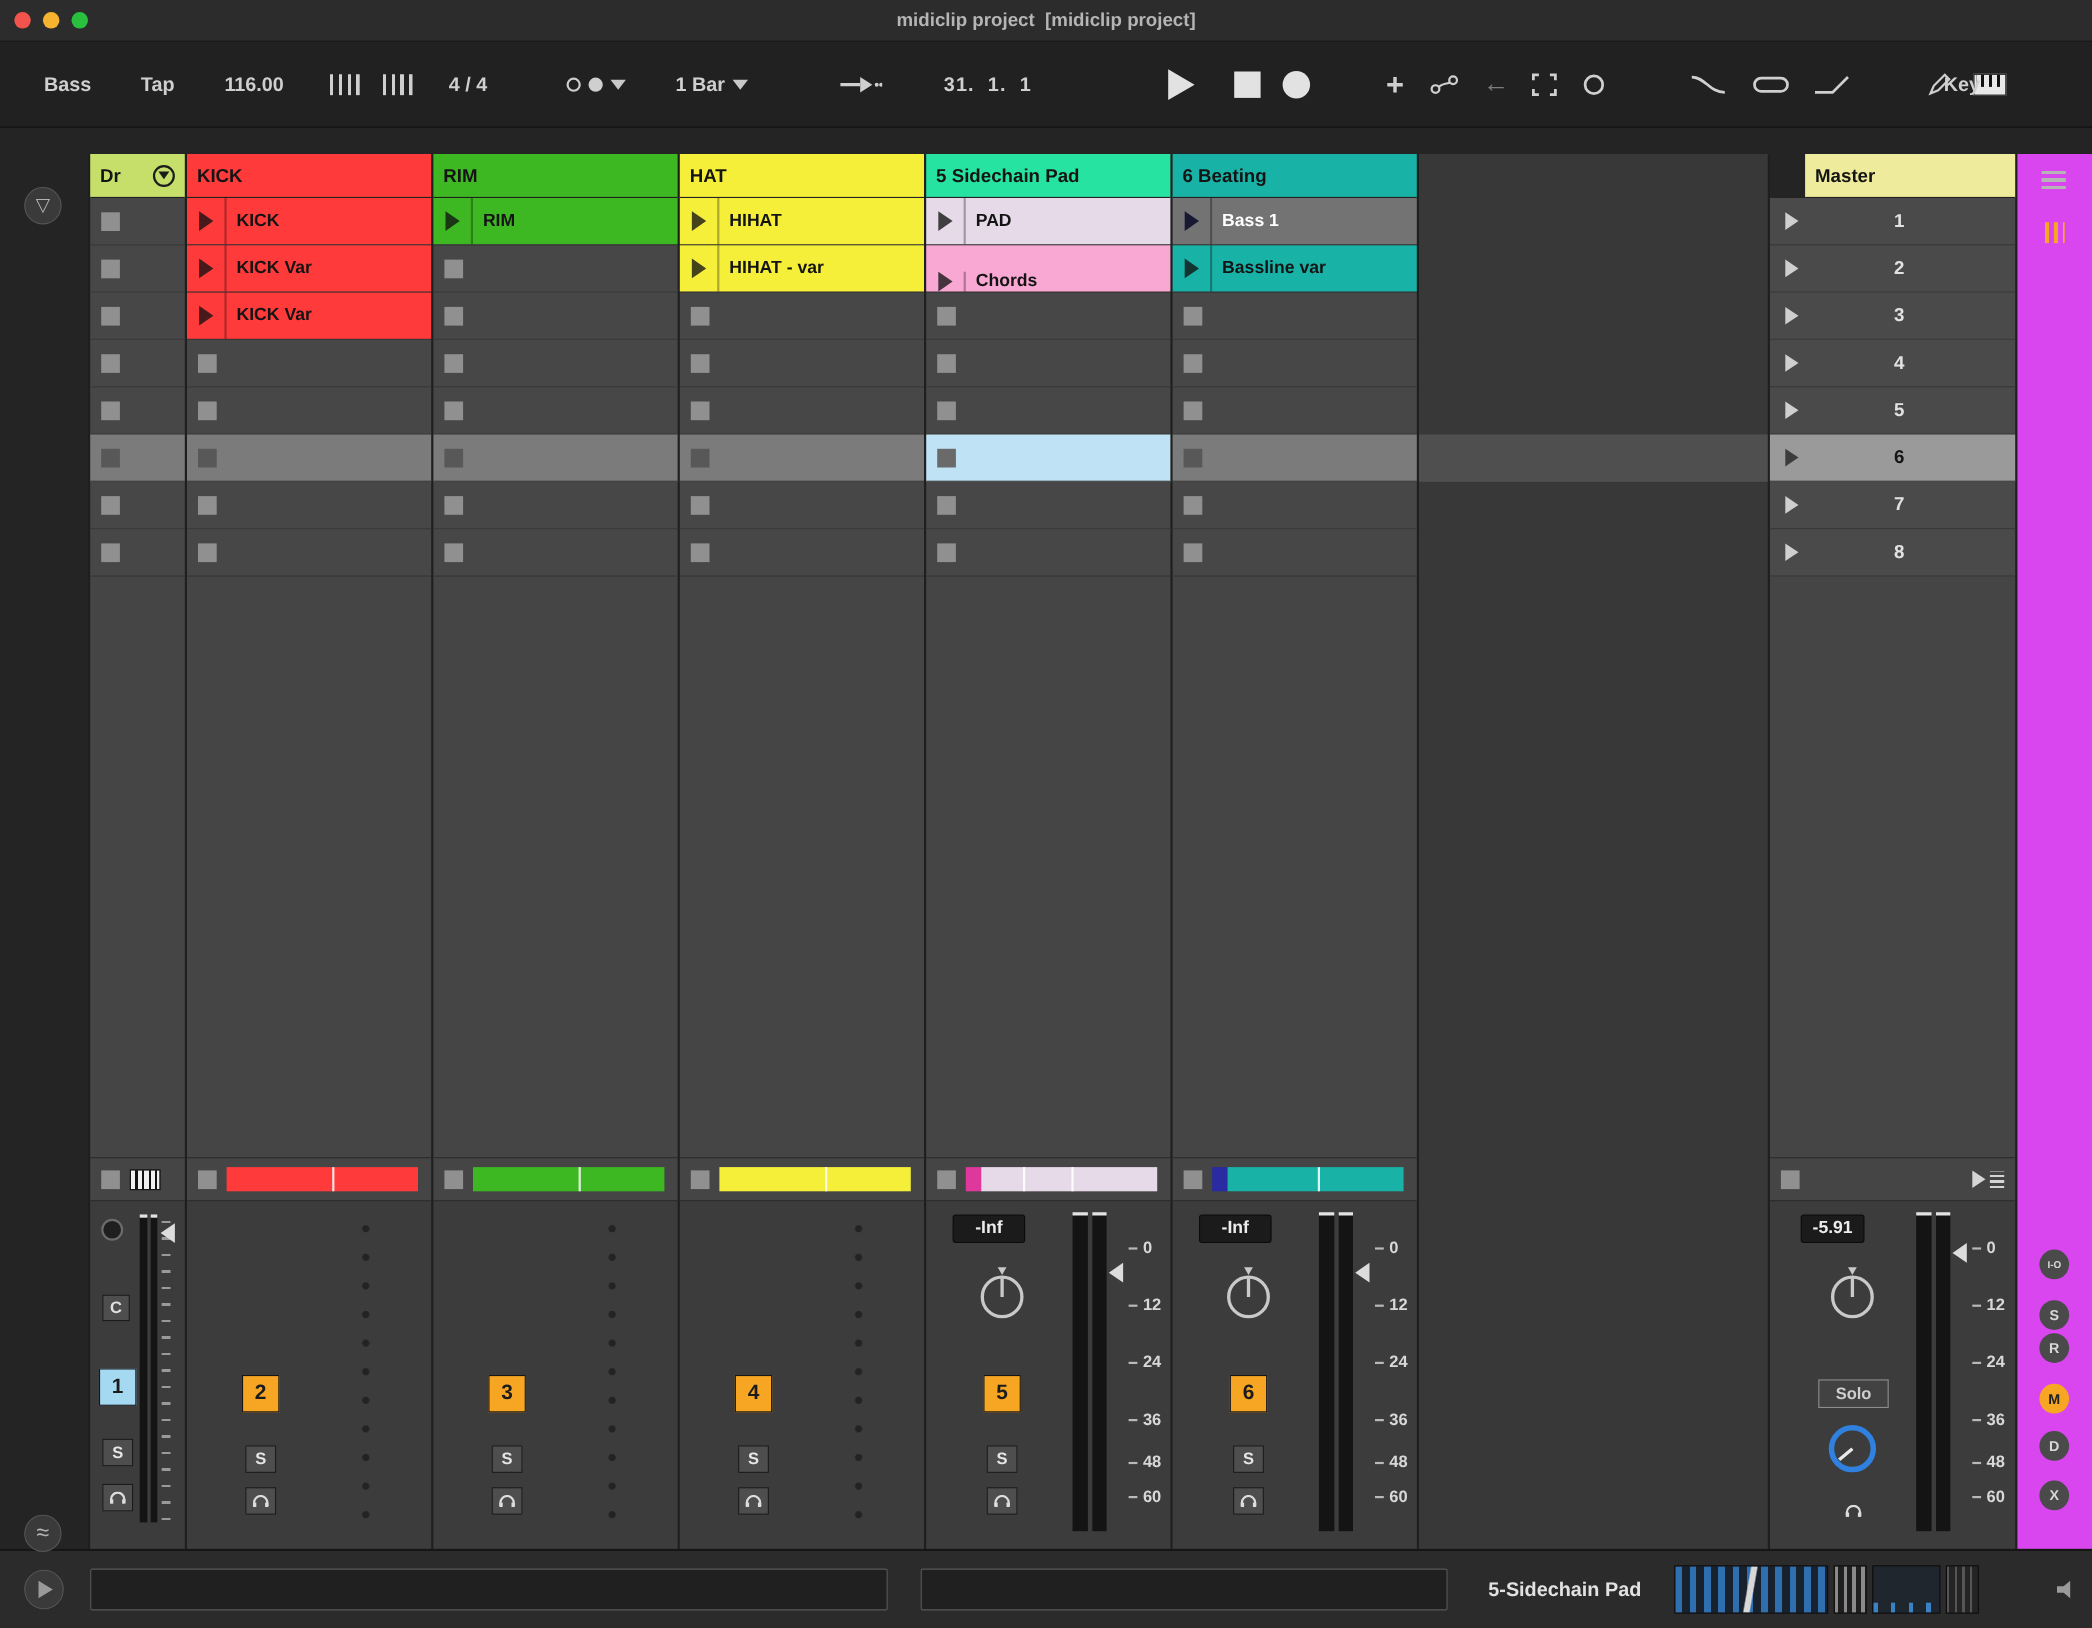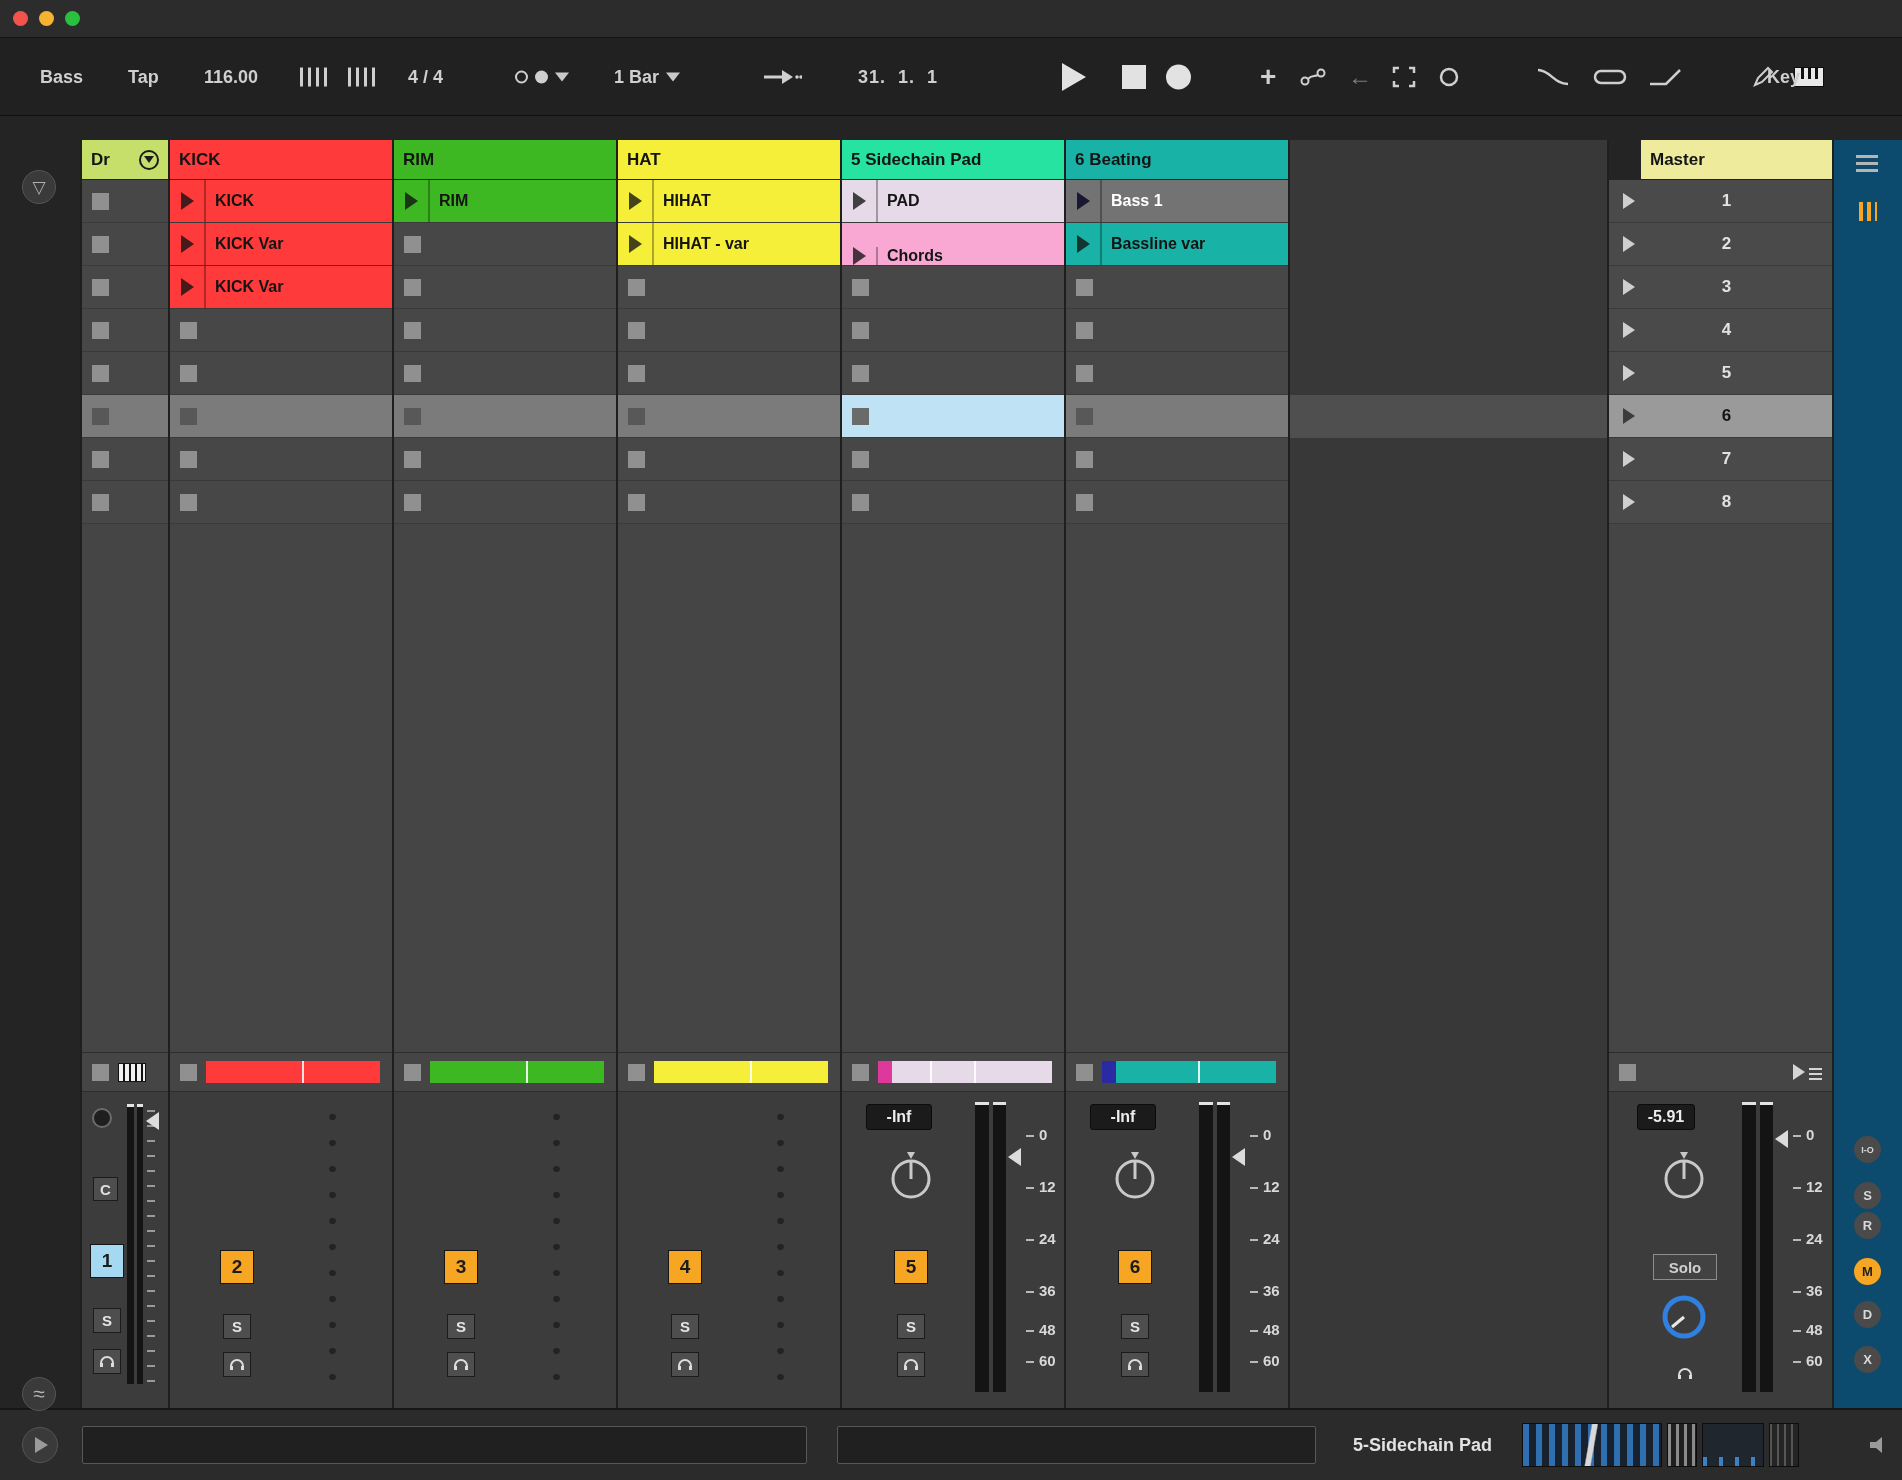--- a/index.html
+++ b/index.html
@@ -28,21 +28,21 @@
   .rec-circ { width:25px; height:25px; background:#e2e2e2; border-radius:50%; }
   .plus { font-size:28px; font-weight:bold; color:#cfcfcf; line-height:1; }
   .backarrow { font-size:24px; color:#7d7d7d; }
   .kbd { width:30px; height:20px; background:#e8e8e8; border:1px solid #0d0d0d; position:relative; }
   .kbd::after { content:""; position:absolute; top:0; left:2px; right:2px; height:11px;
                 background:repeating-linear-gradient(90deg, transparent 0 4px, #111 4px 7px); }
 
   
   .session { display:flex; height:1292px; padding-top:24px; background:#242424; }
   .rail-left { width:80px; position:relative; background:#242424; }
-  .rail-right { width:68px; position:relative; background:#0c4a6e; }
+  .rail-right { width:68px; position:relative; background:#d946ef; }
   .railcirc { position:absolute; width:34px; height:34px; border-radius:50%; background:#3a3a3a; border:1px solid #555;
               display:flex; align-items:center; justify-content:center; color:#b2b2b2; font-size:17px; }
   .track { display:flex; flex-direction:column; border-right:2px solid #1f1f1f; }
   .w-dr{width:90px; border-left:2px solid #1f1f1f;} .w-std{width:224px;} .w-master{width:227px; border-left:2px solid #1f1f1f;}
   .gap-col { flex:1; background:#383838; position:relative; }
   .gap-band { position:absolute; left:0; right:0; top:255px; height:43px; background:#4f4f4f; }
 
   .t-header { height:40px; flex:0 0 40px; display:flex; align-items:center; padding:0 9px; color:#141414;
               font-weight:bold; font-size:17px; border-bottom:1px solid #222; }
   .hdr-fold { width:20px; height:20px; border:2px solid #1c1c1c; border-radius:50%; margin-left:auto;
@@ -137,20 +137,21 @@
 </style>
 </head>
 <body>
 
 <div class="titlebar">
   <div class="traffic">
     <span class="tl tl-red"></span>
     <span class="tl tl-yellow"></span>
     <span class="tl tl-green"></span>
   </div>
+  <div class="win-title">midiclip project  [midiclip project]</div>
 </div>
 
 <div class="transport">
   <div class="tp" style="left:40px">
       <span class="tp-text">Bass</span>
     </div>
   <div class="tp" style="left:128px">
       <span class="tp-text">Tap</span>
     </div>
   <div class="tp" style="left:204px">

